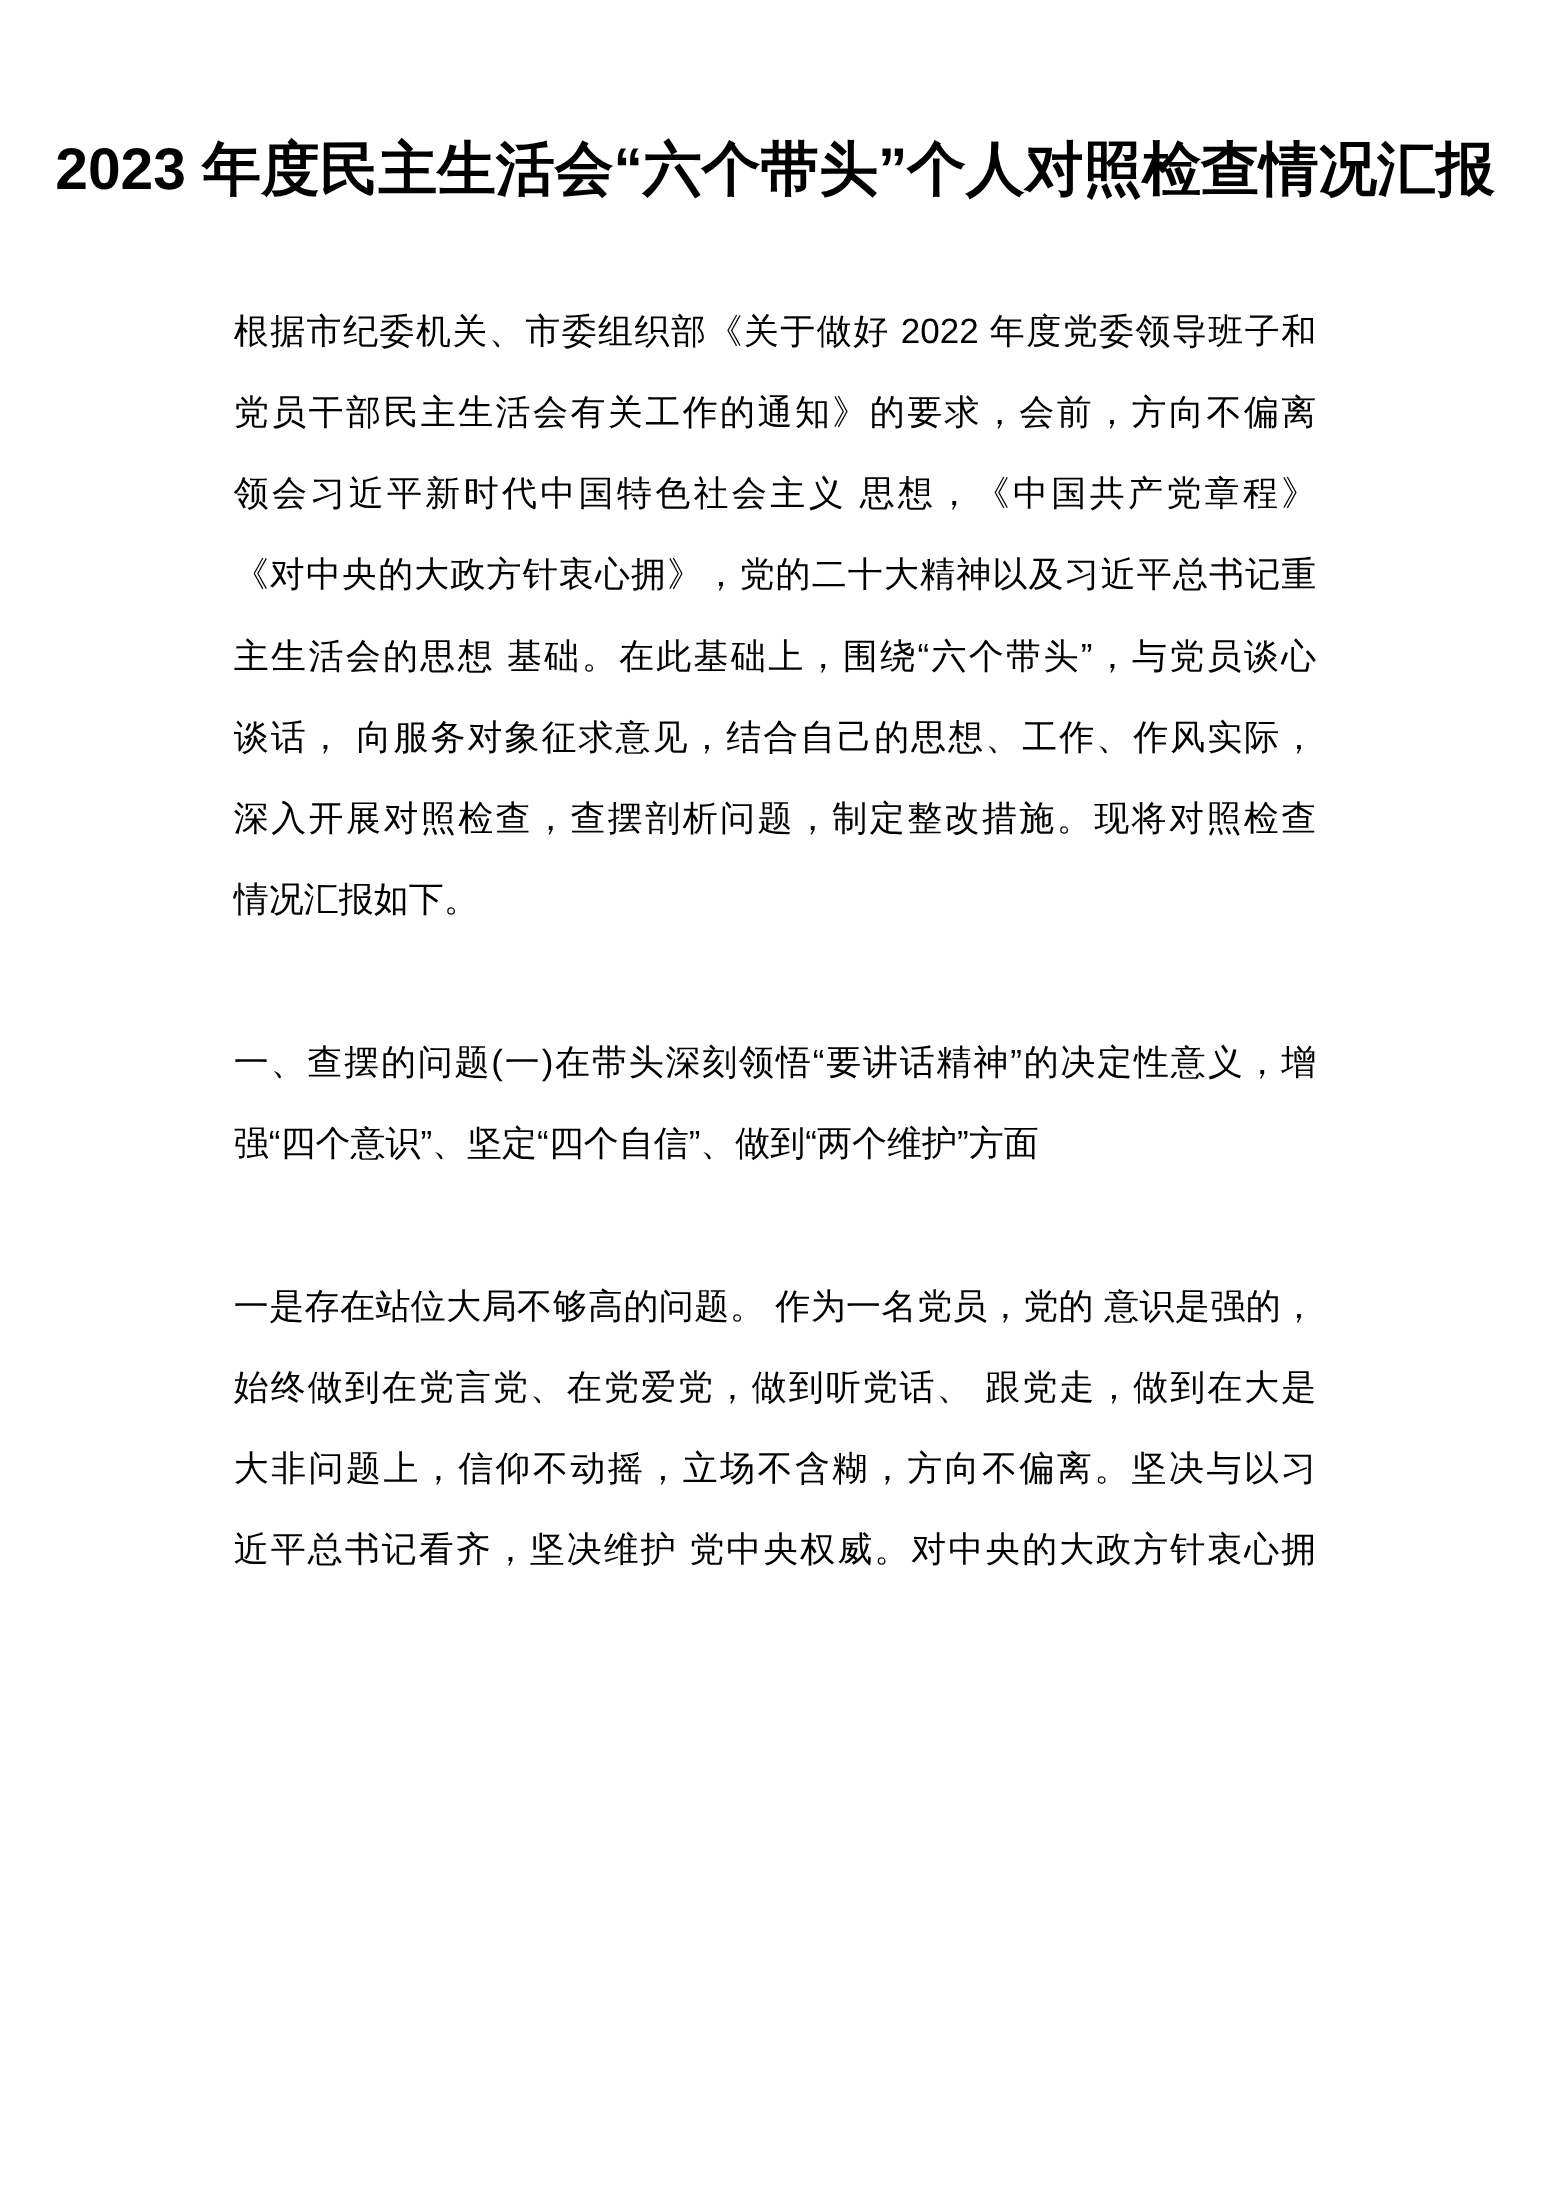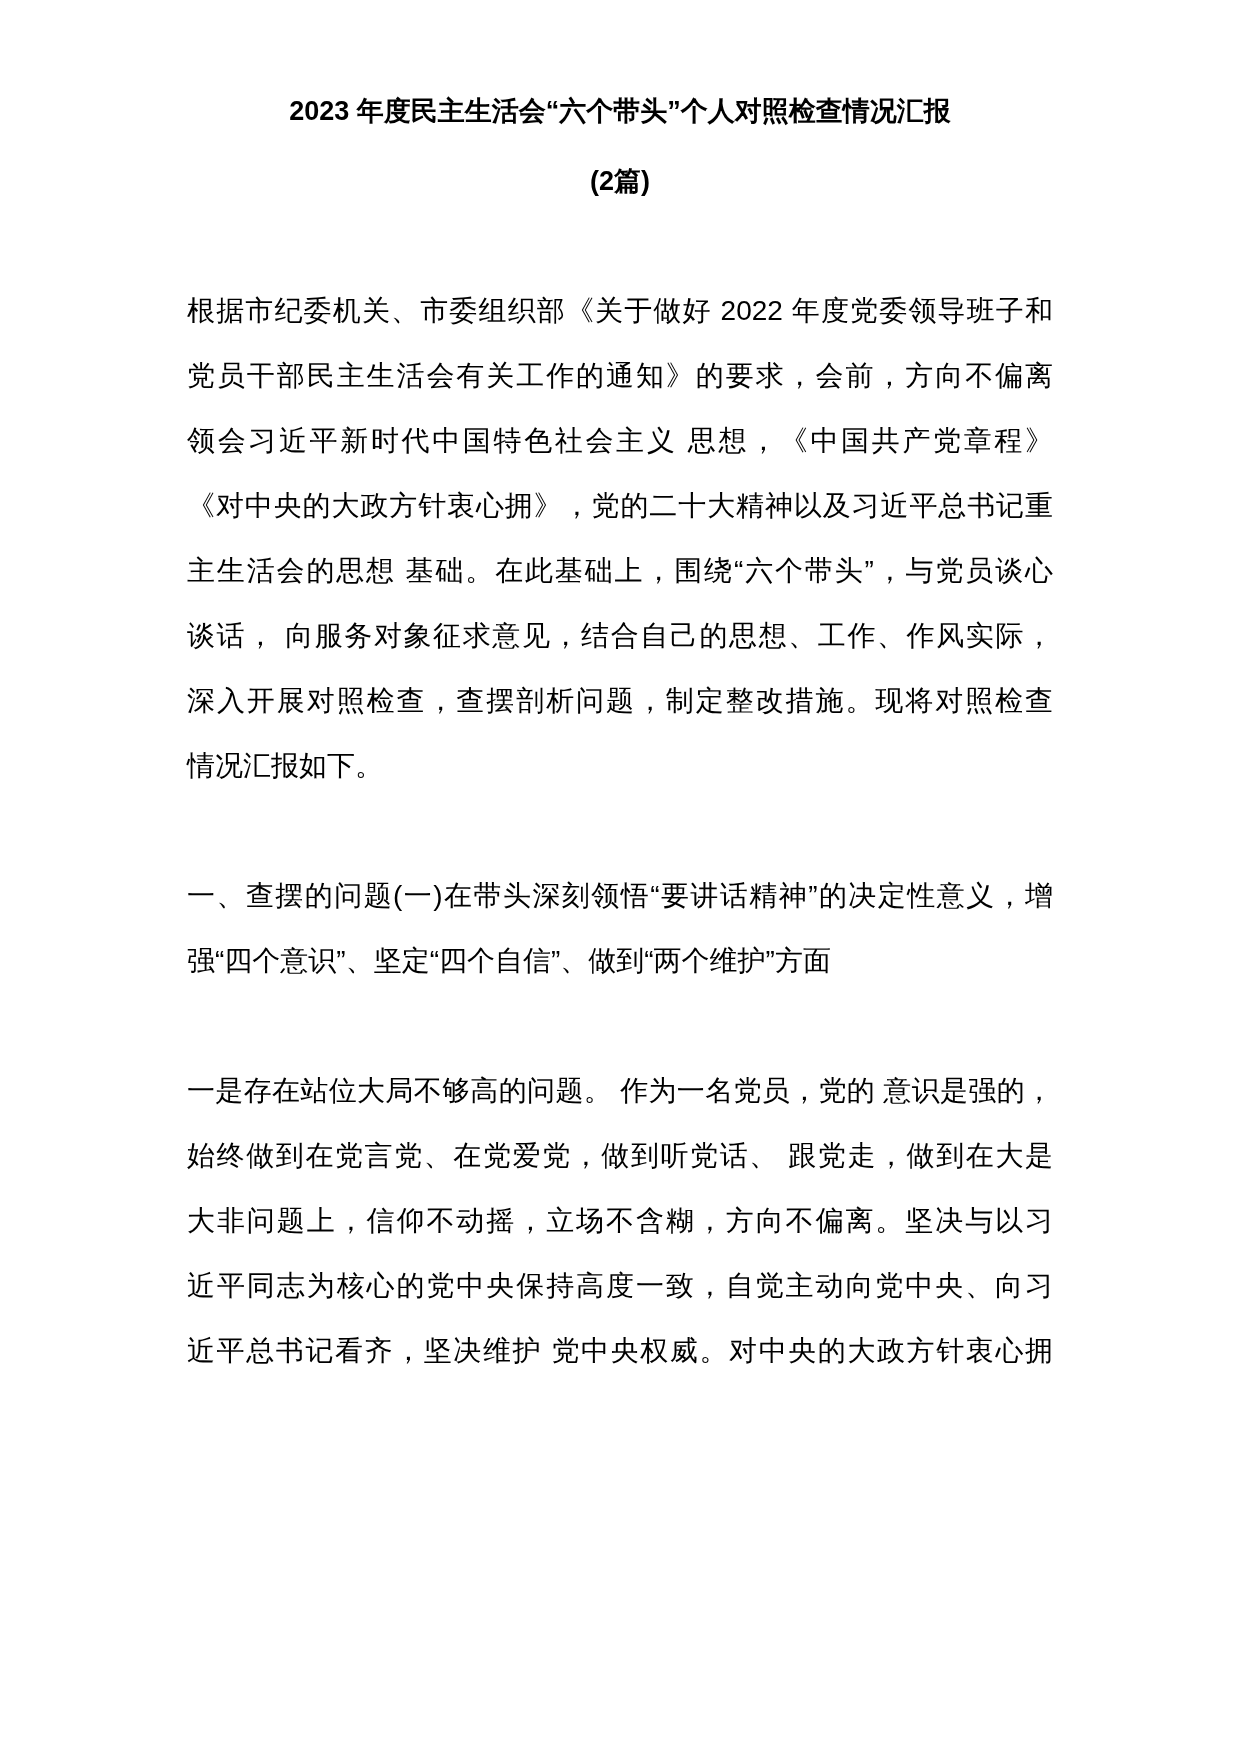--- a/index.html
+++ b/index.html
@@ -8,24 +8,24 @@
     position: relative;
     width: 1240px;
     height: 1754px;
     margin: 0 auto;
     background: #ffffff;
     color: #000000;
     overflow: hidden;
     font-family: "Liberation Sans", "DejaVu Sans", sans-serif;
   }
   .doc-title {
-    padding-top: 76px;
+    padding-top: 100px;
     text-align: center;
     font-weight: 700;
-    font-size: 27px;
+    font-size: 47px;
     line-height: 70px;
     color: #000000;
   }
   .doc-body {
     width: 866px;
     margin: 62px auto 0;
     font-size: 28px;
     line-height: 65px;
     color: #000000;
   }
@@ -38,21 +38,20 @@
   
   .line.fill { text-align-last: justify; }
 </style>
 </head>
 <body>
 
 <div class="page">
 
   <header class="doc-title">
     <div class="title-line">2023 年度民主生活会“六个带头”个人对照检查情况汇报</div>
-    <div class="title-line">(2篇)</div>
   </header>
 
   <main class="doc-body">
 
     <section class="para">
       <div class="line fill">根据市纪委机关、市委组织部《关于做好 2022 年度党委领导班子和</div>
       <div class="line fill">党员干部民主生活会有关工作的通知》的要求，会前，方向不偏离</div>
       <div class="line fill">领会习近平新时代中国特色社会主义 思想，《中国共产党章程》</div>
       <div class="line fill">《对中央的大政方针衷心拥》，党的二十大精神以及习近平总书记重</div>
       <div class="line fill">主生活会的思想 基础。在此基础上，围绕“六个带头”，与党员谈心</div>
@@ -63,19 +62,18 @@
 
     <section class="para">
       <div class="line fill">一、查摆的问题(一)在带头深刻领悟“要讲话精神”的决定性意义，增</div>
       <div class="line">强“四个意识”、坚定“四个自信”、做到“两个维护”方面</div>
     </section>
 
     <section class="para">
       <div class="line fill">一是存在站位大局不够高的问题。 作为一名党员，党的 意识是强的，</div>
       <div class="line fill">始终做到在党言党、在党爱党，做到听党话、 跟党走，做到在大是</div>
       <div class="line fill">大非问题上，信仰不动摇，立场不含糊，方向不偏离。坚决与以习</div>
-      <div class="line fill">近平同志为核心的党中央保持高度一致，自觉主动向党中央、向习</div>
       <div class="line fill">近平总书记看齐，坚决维护 党中央权威。对中央的大政方针衷心拥</div>
     </section>
 
   </main>
 
 </div>
 
 </body></html>

